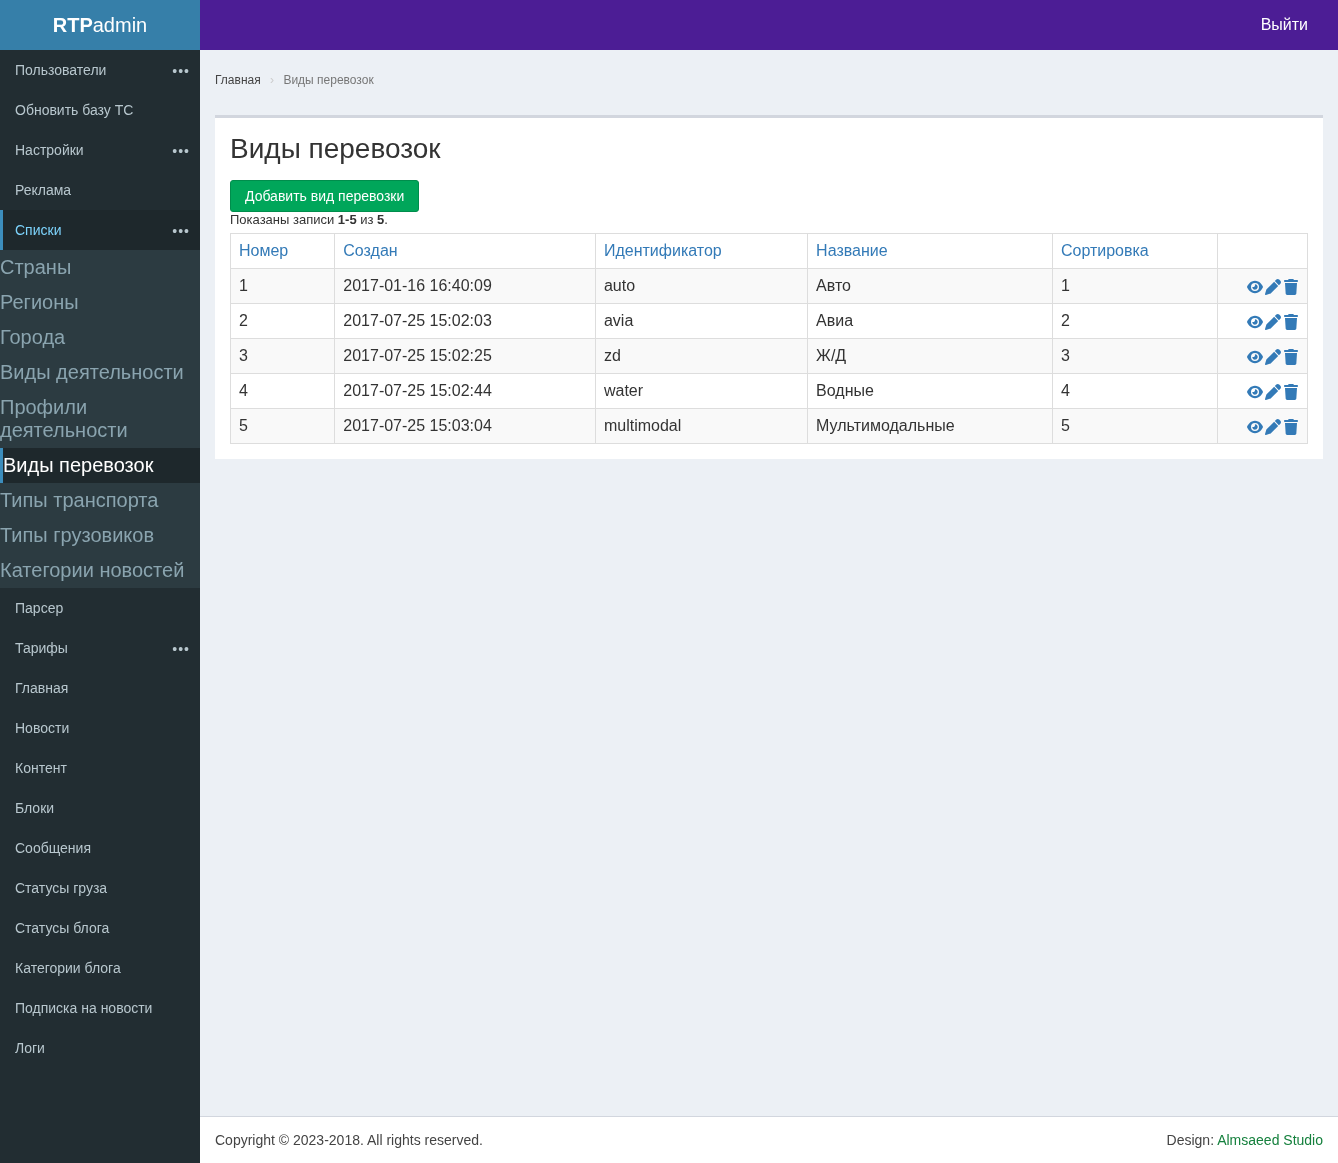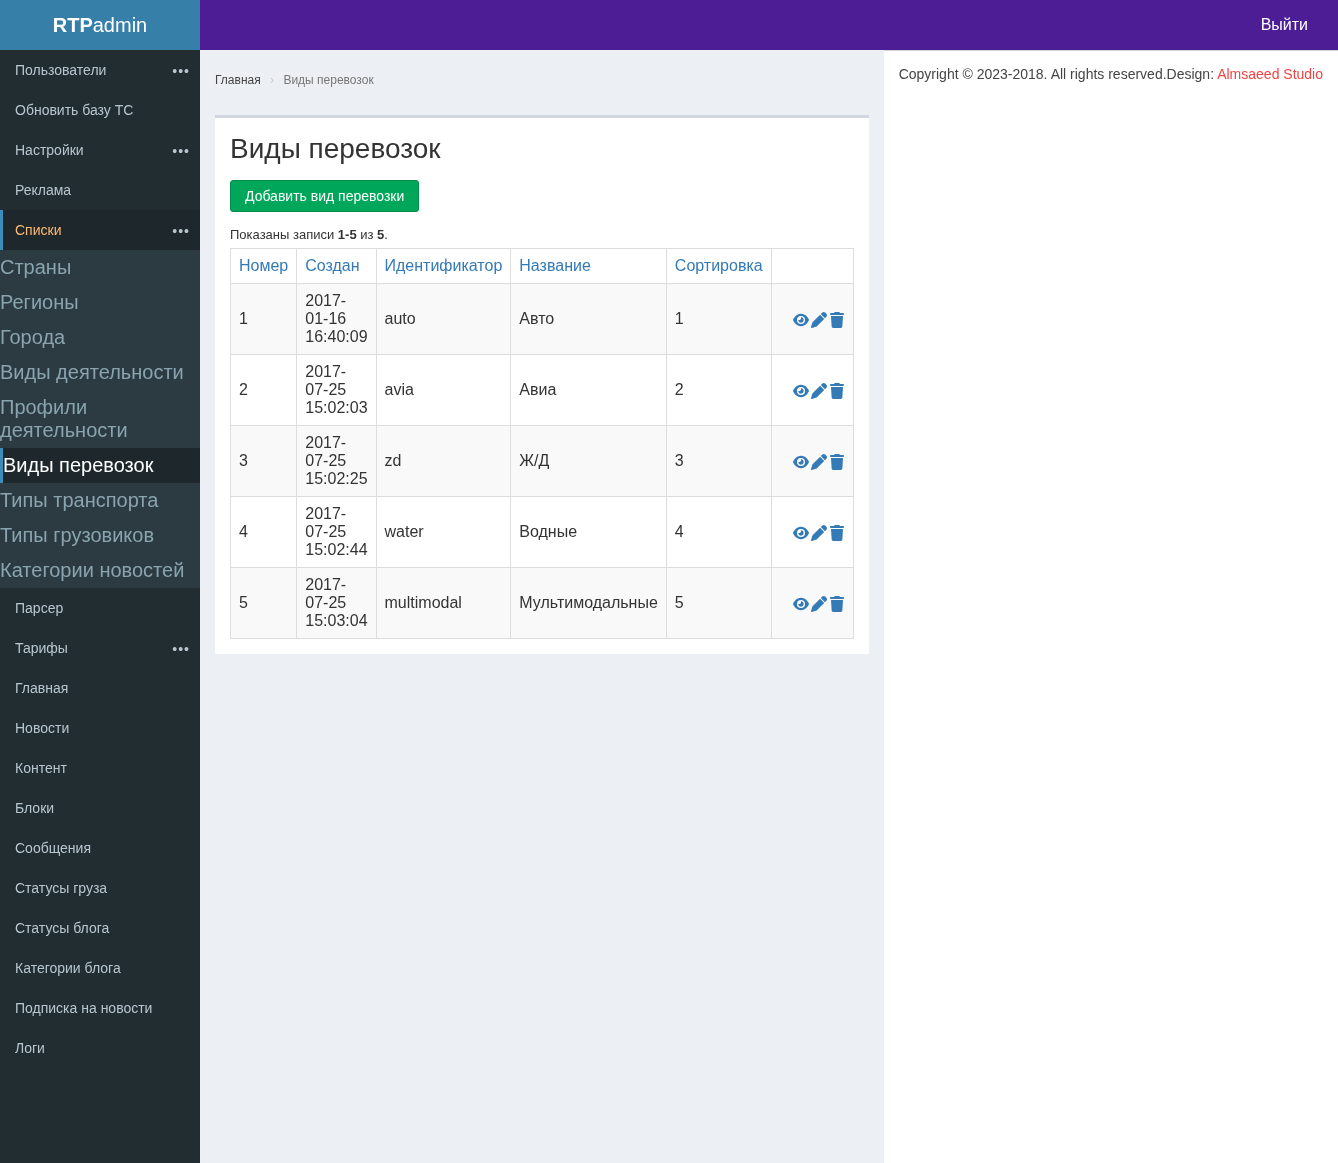--- a/index.html
+++ b/index.html
@@ -7,47 +7,47 @@
 .header { height: 50px; background: #4c1d95; display: flex; }
 .logo { width: 200px; background: #367fa9; color: #fff; font-size: 20px; font-weight: 300; display: flex; align-items: center; justify-content: center; }
 .logo b { font-weight: 700; }
 .header-right { flex: 1; display: flex; justify-content: flex-end; align-items: center; padding-right: 15px; }
 .logout { color: #fff; text-decoration: none; padding: 15px; font-size: 16px; }
 .wrapper { display: flex; min-height: calc(100vh - 50px); }
 .sidebar { width: 200px; background: #222d32; color: #b8c7ce; }
 .sidebar ul { list-style: none; }
 .sidebar li { position: relative; }
 .sidebar li a { display: block; padding: 12px 15px; color: #b8c7ce; text-decoration: none; font-size: 14px; }
-.sidebar li.active > a { color: #fdba74; background: #1e282c; border-left: 3px solid #3c8dbc; padding-left: 12px; }
+.sidebar li.active > a { color: #7dd3fc; background: #1e282c; border-left: 3px solid #3c8dbc; padding-left: 12px; }
 .sidebar .treeview-menu { background: #2c3b41; display: none; }
 .sidebar li.open .treeview-menu { display: block; }
 .sidebar .treeview-menu li a { padding: 6px 15px 6px 0; font-size: 20px; color: #8aa4af; }
 .sidebar .treeview-menu li.active a { color: #fff; }
 .sidebar .dots { position: absolute; right: 10px; top: 13px; font-size: 14px; color: #b8c7ce; letter-spacing: 1px; }
-.content-wrapper { flex: 1; background: #ecf0f5; display: flex; flex-direction: row; }
+.content-wrapper { flex: 1; background: #ecf0f5; display: flex; flex-direction: column; }
 .content { padding: 15px; flex: 1; }
 .breadcrumb { font-size: 12px; margin-bottom: 20px; padding: 8px 0; }
 .breadcrumb a { color: #444; text-decoration: none; }
 .breadcrumb .sep { color: #ccc; margin: 0 6px; }
 .breadcrumb .current { color: #777; }
 .box { background: #fff; border-top: 3px solid #d2d6de; padding: 15px; }
 .page-title { font-size: 28px; font-weight: 500; color: #333; margin-bottom: 15px; }
-.btn-success { display: inline-block; background: #00a65a; border: 1px solid #008d4c; color: #fff; padding: 7px 14px; border-radius: 3px; font-size: 14px; cursor: pointer; margin-bottom: 15px; }
+.btn-success { display: inline-block; background: #00a65a; border: 1px solid #008d4c; color: #fff; padding: 7px 14px; border-radius: 3px; font-size: 14px; cursor: pointer; margin-bottom: 0; }
 .summary { font-size: 13px; margin-bottom: 6px; color: #333; }
 .summary b { font-weight: 700; }
 table { width: 100%; border-collapse: collapse; background: #fff; }
 table th, table td { border: 1px solid #ddd; padding: 8px; text-align: left; font-size: 16px; }
 table th { background: #fff; font-weight: 400; }
 table th a { color: #337ab7; text-decoration: none; }
 table tbody tr:nth-child(odd) { background: #f9f9f9; }
 .action-col { text-align: right; white-space: nowrap; width: 90px; }
 .icon-btn { display: inline-block; width: 16px; height: 16px; cursor: pointer; color: #337ab7; margin-left: 2px; vertical-align: middle; }
 .icon-btn svg { width: 16px; height: 16px; fill: #337ab7; }
 .footer { background: #fff; border-top: 1px solid #d2d6de; padding: 15px; color: #444; font-size: 14px; display: flex; justify-content: space-between; }
-.footer a { color: #ef4444; text-decoration: none; }
+.footer a { color: #15803d; text-decoration: none; }
 </style>
 </head>
 <body>
 
 <div class="header">
   <div class="logo">
     <span><b>RTP</b><span>admin</span></span>
   </div>
   <div class="header-right">
     <a href="#" class="logout">Выйти</a>

